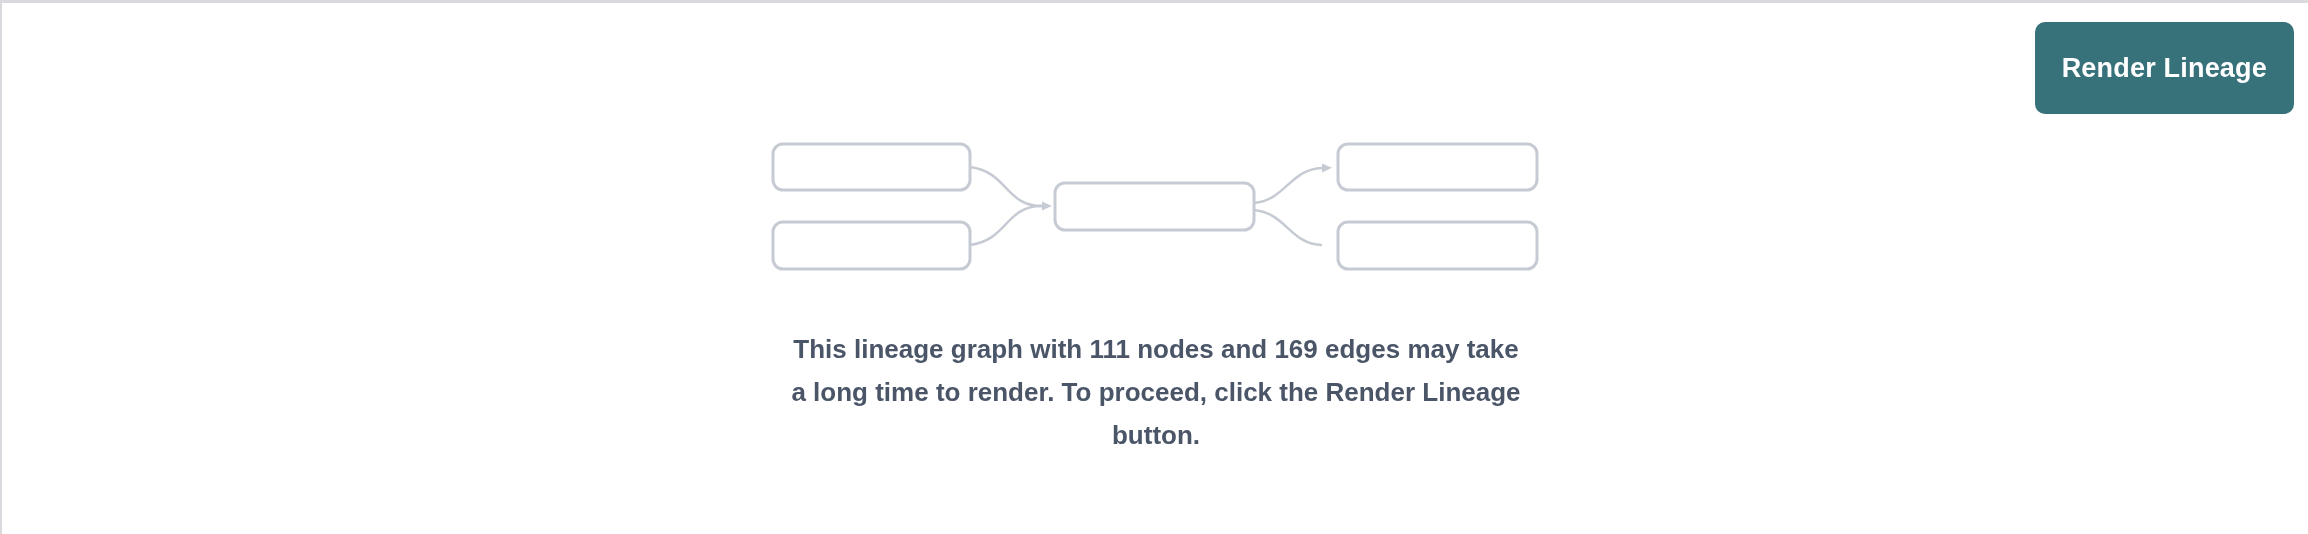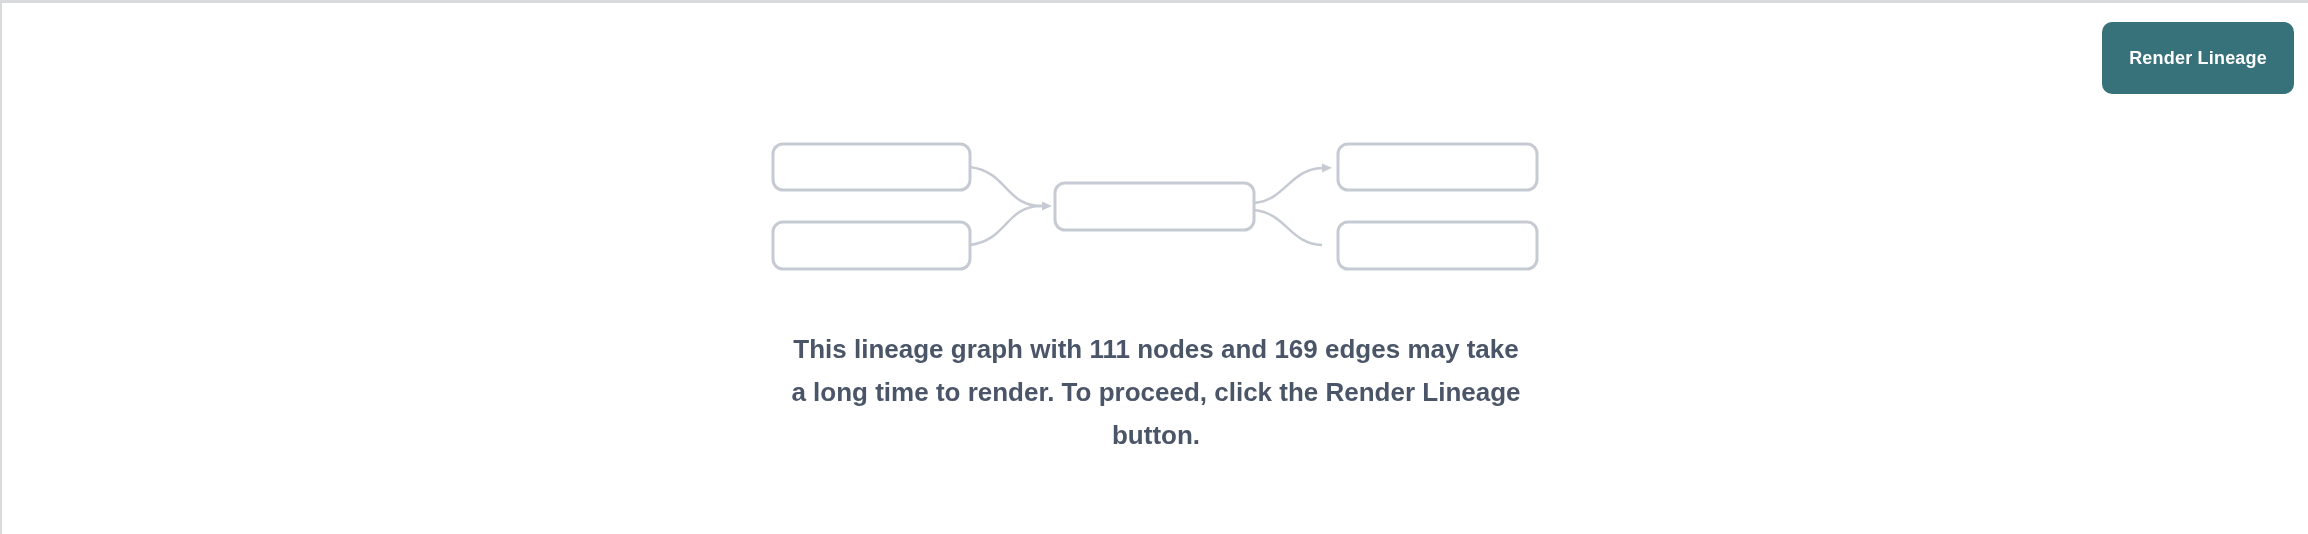--- a/index.html
+++ b/index.html
@@ -15,26 +15,26 @@
     background: #ffffff;
     border-top: 3px solid #d9dadd;
     border-left: 2px solid #d9dadd;
     box-sizing: border-box;
     overflow: hidden;
   }
   .render-btn {
     position: absolute;
     top: 19px;
     right: 14px;
-    height: 72px;
+    height: 92px;
     padding: 0 27px;
     background: #377179;
     color: #ffffff;
     font-family: "Liberation Sans", sans-serif;
-    font-size: 18px;
+    font-size: 27px;
     font-weight: 700;
     border: none;
     border-radius: 10px;
     cursor: pointer;
     display: flex;
     align-items: center;
     justify-content: center;
     letter-spacing: 0.2px;
   }
   .placeholder-graphic {

